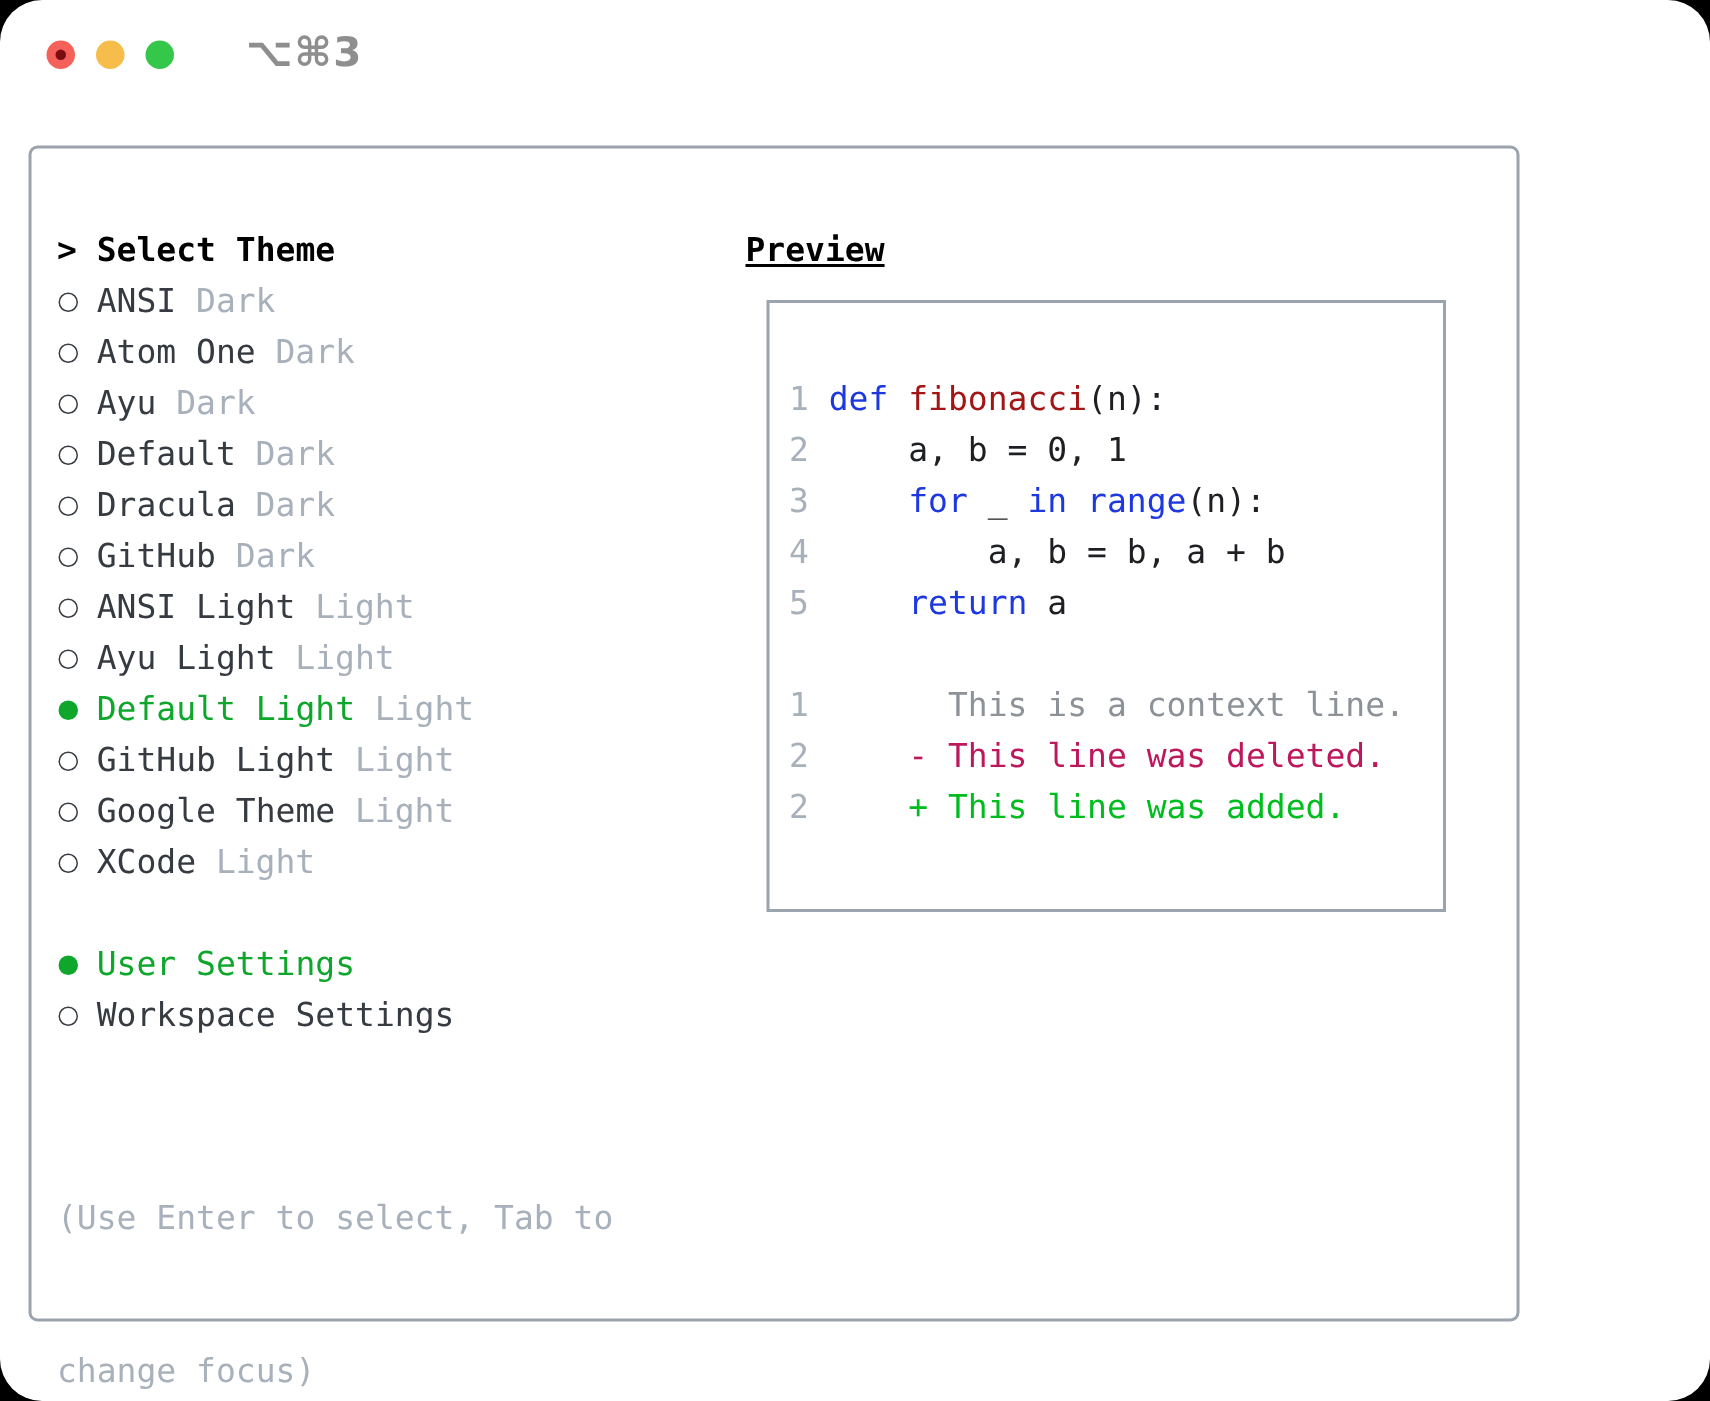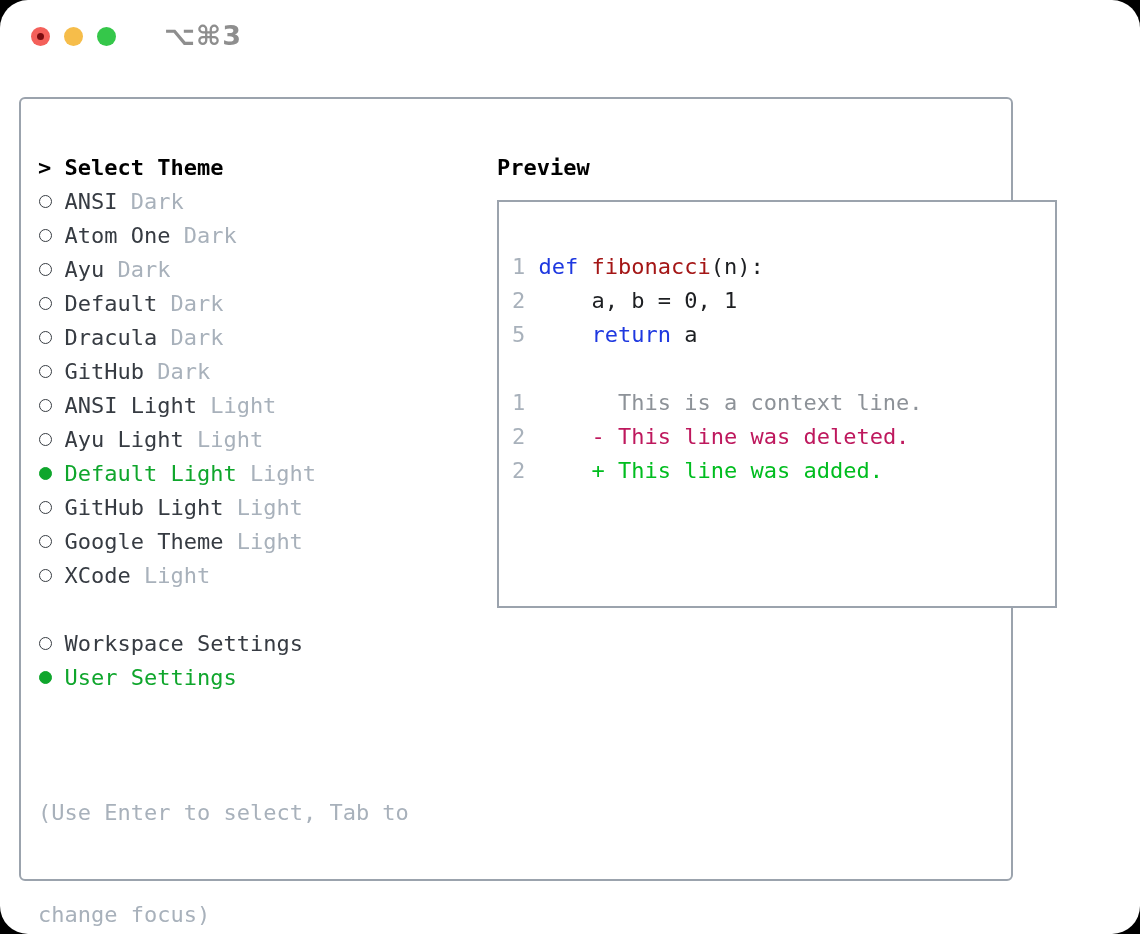--- a/index.html
+++ b/index.html
@@ -36,22 +36,22 @@
   .hdr2{color:#000;}
   .name{color:#363b42;text-align:right;}
   .name.sel{color:#0fa62c;}
   .variant{color:#a8b1bb;margin-left:13.2px;}
   .spacer{height:34px;}
   .help{font-size:22px;line-height:34px;color:#a8b1bb;white-space:pre;}
 
   
   .preview-title{position:absolute;left:476px;top:51px;height:34px;
                  display:flex;align-items:center;
-                 font-size:22px;font-weight:bold;color:#000;}
-  .preview-box{position:absolute;left:476px;top:101px;width:560px;height:408px;
+                 font-size:22px;font-weight:bold;color:#000;text-decoration:underline;}
+  .preview-box{position:absolute;left:490px;top:101px;width:453px;height:408px;
                box-sizing:border-box;border:2px solid #9ba3ad;background:#fff;
                padding:48px 0 0 13px;overflow:hidden;}
   .pline{height:34px;font-size:22px;line-height:34px;white-space:pre;}
   .sg-num{color:#a8b1bb;}
   .sg-kw{color:#1e38e0;}
   .sg-fn{color:#a41616;}
   .sg-plain{color:#1d1f22;}
   .sg-ctx{color:#8d9298;}
   .sg-del{color:#be185d;}
   .sg-add{color:#00bd1f;text-align:right;}
@@ -90,36 +90,38 @@
           <div class="row"><span class="cell"><span class="circle sel"></span></span><span class="name sel">Default Light</span><span class="variant">Light</span></div>
           <div class="row"><span class="cell"><span class="circle"></span></span><span class="name">GitHub Light</span><span class="variant">Light</span></div>
           <div class="row"><span class="cell"><span class="circle"></span></span><span class="name">Google Theme</span><span class="variant">Light</span></div>
           <div class="row"><span class="cell"><span class="circle"></span></span><span class="name">XCode</span><span class="variant">Light</span></div>
         </div>
 
       <div class="spacer"></div>
 
 
       <div id="apply-list">
+          <div class="row"><span class="cell"><span class="circle sel"></span></span><span class="name sel">User Settings</span></div>
           <div class="row"><span class="cell"><span class="circle"></span></span><span class="name">Workspace Settings</span></div>
-          <div class="row"><span class="cell"><span class="circle sel"></span></span><span class="name sel">User Settings</span></div>
         </div>
 
       <div class="spacer"></div>
 
       <div class="help">
         <div>(Use Enter to select, Tab to</div>
         <div>change focus)</div>
       </div>
     </div>
 
     <div class="preview-title">Preview</div>
     <div class="preview-box" id="preview-box">
         <div class="pline"><span class="sg-num">1 </span><span class="sg-kw">def</span><span class="sg-plain"> </span><span class="sg-fn">fibonacci</span><span class="sg-plain">(n):</span></div>
         <div class="pline"><span class="sg-num">2 </span><span class="sg-plain">    a, b = 0, 1</span></div>
+        <div class="pline"><span class="sg-num">3 </span><span class="sg-plain">    </span><span class="sg-kw">for</span><span class="sg-plain"> _ </span><span class="sg-kw">in</span><span class="sg-plain"> </span><span class="sg-kw">range</span><span class="sg-plain">(n):</span></div>
+        <div class="pline"><span class="sg-num">4 </span><span class="sg-plain">        a, b = b, a + b</span></div>
         <div class="pline"><span class="sg-num">5 </span><span class="sg-plain">    </span><span class="sg-kw">return</span><span class="sg-plain"> a</span></div>
         <div class="pline"></div>
         <div class="pline"><span class="sg-num">1</span><span class="sg-ctx">       This is a context line.</span></div>
         <div class="pline"><span class="sg-num">2</span><span class="sg-plain">     </span><span class="sg-del">- This line was deleted.</span></div>
         <div class="pline"><span class="sg-num">2</span><span class="sg-plain">     </span><span class="sg-add">+ This line was added.</span></div>
       </div>
 
   </div>
 </div>
 

